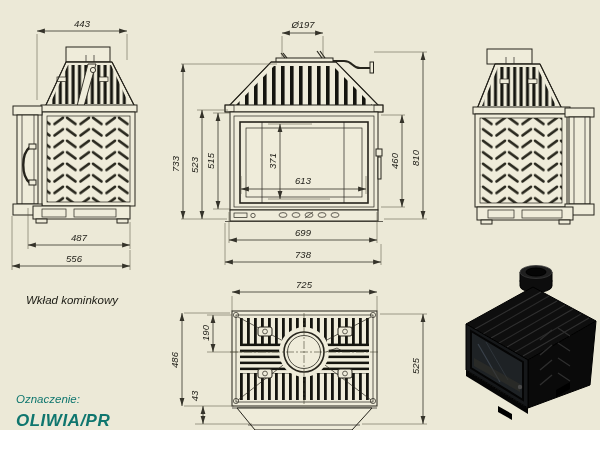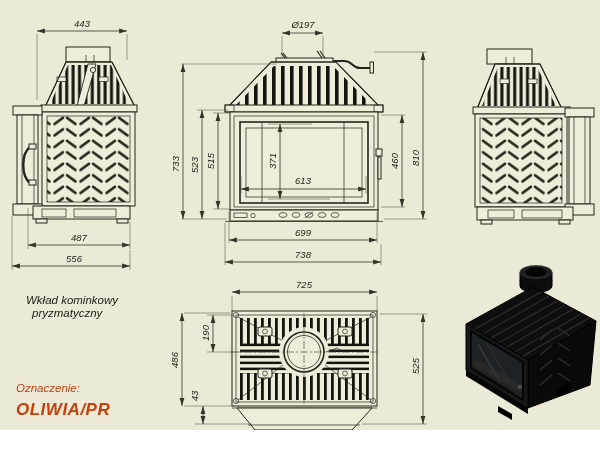--- a/index.html
+++ b/index.html
@@ -10,21 +10,21 @@
   .dl{stroke:#35332a;stroke-width:0.8;fill:none;}
   .xl{stroke:#5a5744;stroke-width:0.55;fill:none;}
   .pl{stroke:#26241c;stroke-width:1;fill:#efecda;}
   .pl2{stroke:#26241c;stroke-width:0.7;fill:none;}
   .plb{stroke:#26241c;stroke-width:1.6;fill:none;}
   .cl{stroke:#45432f;stroke-width:0.6;fill:none;stroke-dasharray:8 2 2 2;}
   .label-block{position:absolute;left:26px;top:294px;color:#1b1b14;
                font-style:italic;font-size:11.5px;line-height:13px;}
   .label-block .l2{padding-left:6px;}
   .label-block .l3{font-weight:bold;padding-left:2px;}
-  .designation{position:absolute;left:16px;top:382px;color:#c2410c;font-style:italic;}
+  .designation{position:absolute;left:16px;top:393px;color:#0f766e;font-style:italic;}
   .designation .dz{font-size:11.5px;}
   .designation .dv{font-size:17px;font-weight:bold;letter-spacing:0.5px;margin-top:6px;}
 </style>
 </head>
 <body>
 
 <div class="stage">
 <svg width="600" height="461" viewBox="0 0 600 461">
   <defs>
     <marker id="mA" markerWidth="9" markerHeight="6" refX="8.4" refY="3" orient="auto" markerUnits="userSpaceOnUse">
@@ -293,19 +293,18 @@
     <polygon points="474,358 520,384 520,392 474,366" fill="#33322a" opacity="0.55"></polygon>
     <circle cx="520" cy="387" r="2.2" fill="#4a4a4a"></circle>
     <polygon points="466,370 528,408 528,414 466,376" fill="#050505"></polygon>
     <polygon points="498,406 512,414 512,420 498,412" fill="#000"></polygon>
     <polygon points="556,390 570,382 570,389 556,397" fill="#000"></polygon>
   </g>
 </svg>
 
 <div class="label-block">
   <div class="l1">Wkład kominkowy</div>
-  <div class="l2">pryzmatyczny</div>
 </div>
 <div class="designation">
   <div class="dz">Oznaczenie:</div>
   <div class="dv">OLIWIA/PR</div>
 </div>
 </div>
 
 </body></html>

